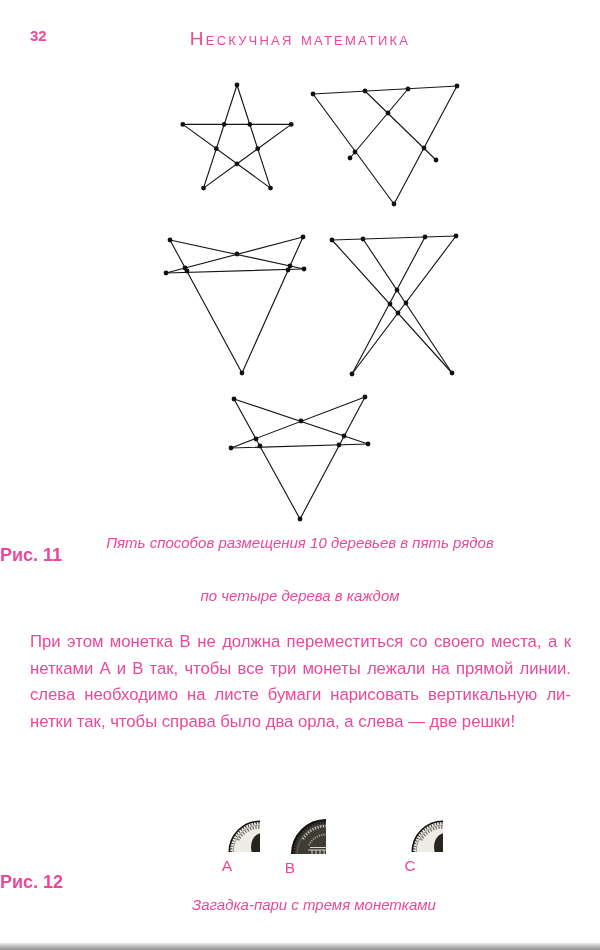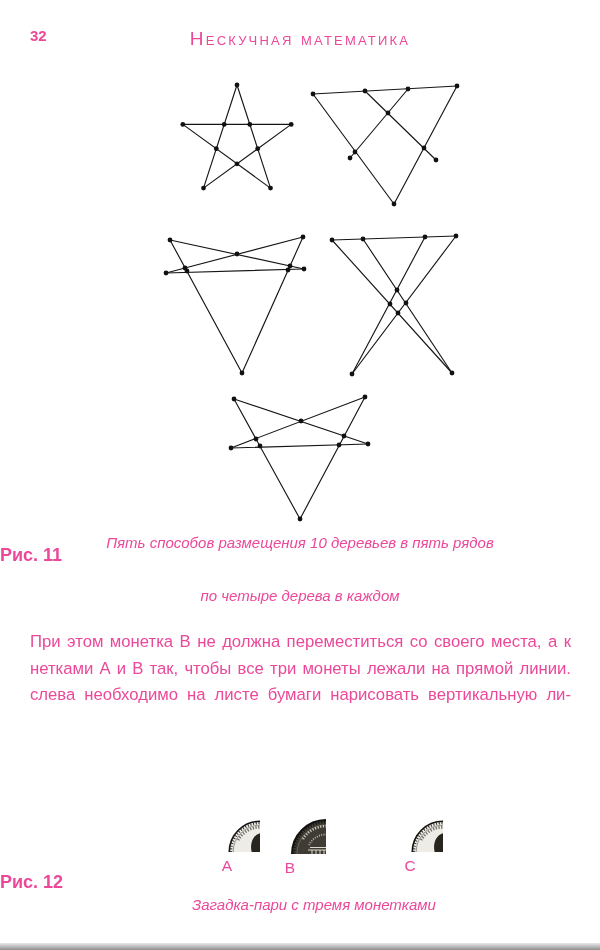--- a/index.html
+++ b/index.html
@@ -138,20 +138,21 @@
     </svg>
 
   <div class="fig-label fig11-label">Рис. 11</div>
   <div class="fig-caption fig11-cap1">Пять способов размещения 10 деревьев в пять рядов</div>
   <div class="fig-caption fig11-cap2">по четыре дерева в каждом</div>
 
   <div class="body-text">
     <div class="jline">При этом монетка В не должна переместиться со своего места, а к</div>
     <div class="jline">нетками А и В так, чтобы все три монеты лежали на прямой линии.</div>
     <div class="jline">слева необходимо на листе бумаги нарисовать вертикальную ли-</div>
+    <div class="jline last">нетки так, чтобы справа было два орла, а слева — две решки!</div>
   </div>
 
   <svg class="defs-holder">
     <defs>
       <symbol id="coin-obverse" viewBox="-36 -36 72 72">
         <circle r="33.5" fill="#edece7" stroke="#15130f" stroke-width="1.8"></circle>
         <circle r="31.6" fill="none" stroke="#2b2823" stroke-width="2.6" stroke-dasharray="1.1 1.9"></circle>
         <circle r="29.3" fill="none" stroke="#6b6658" stroke-width="0.7"></circle>
         <path d="M -24,-13 A 27.5 27.5 0 0 1 24,-13" fill="none" stroke="#4a463c" stroke-width="3.2" stroke-dasharray="1.4 1.6" opacity="0.75"></path>
         <path d="M -13,27 C -12,18 -9,13 -4,10 C -9,4 -11,-4 -9,-11 C -7,-18 0,-23 7,-20

